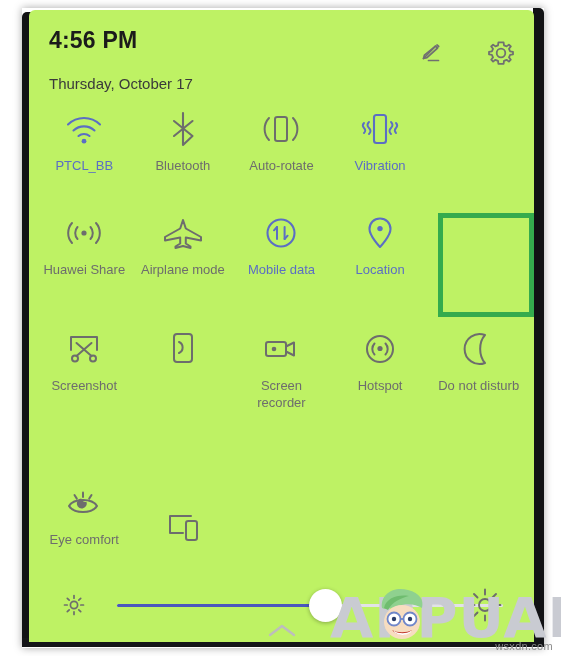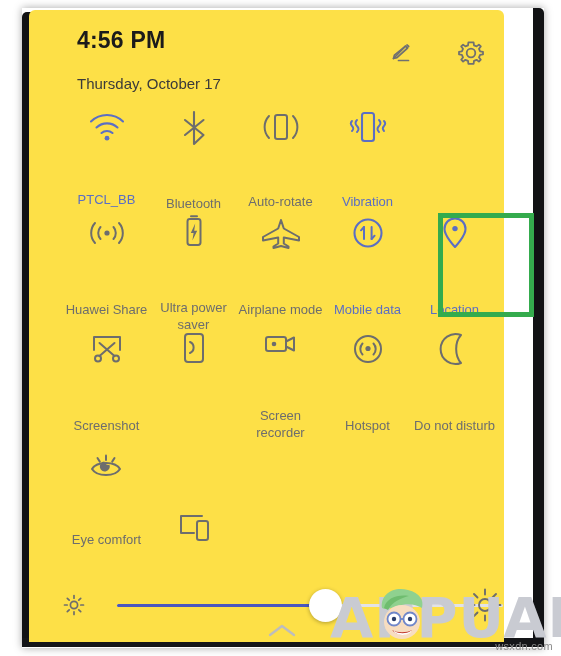--- a/index.html
+++ b/index.html
@@ -49,26 +49,25 @@
     left: 22px; top: 8px;
     width: 522px; height: 640px;
     box-shadow: 0 0 8px rgba(0,0,0,0.35);
     pointer-events: none;
   }
 
   
   .panel {
     position: absolute;
     left: 29px; top: 10px;
-    width: 447px;
+    width: 505px;
     height: 632px;
-    background: #fde047;
+    background: #bef264;
     border-radius: 6px 6px 0 0;
     overflow: hidden;
-    padding-left: 28px;
   }
 
   
   .header {
     position: relative;
     height: 88px;
   }
   .clock-block {
     position: absolute;
     left: 20px;
@@ -114,21 +113,20 @@
   }
   .tile {
     width: 20%;
     box-sizing: border-box;
     padding-top: 10px;
     display: flex;
     flex-direction: column;
     align-items: center;
     cursor: pointer;
     position: relative;
-    gap: 40px;
   }
   .tile .tile-icon {
     height: 42px;
     display: flex;
     align-items: center;
     justify-content: center;
   }
   .tile .tile-label {
     margin-top: 7px;
     font-size: 13px;
@@ -366,32 +364,20 @@
                 <path d="M16.5 11 a9 9 0 0 0 0 12"></path>
                 <path d="M29.5 11 a9 9 0 0 1 0 12"></path>
                 <path d="M11 7 a15 15 0 0 0 0 20"></path>
                 <path d="M35 7 a15 15 0 0 1 0 20"></path>
               </g>
             </svg>
           </div>
           <div class="tile-label">Huawei Share</div>
         </div>
 
-        <div class="tile">
-          <div class="tile-icon">
-            <svg width="30" height="40" viewBox="0 0 30 40">
-              <g stroke="#6d6d6d" stroke-width="2" fill="none">
-                <rect x="8.5" y="7" width="13" height="26" rx="2.4"></rect>
-                <path d="M12 4.2 L18 4.2" stroke-linecap="round"></path>
-              </g>
-              <path d="M16.2 11.5 L11.8 21 L14.6 21 L13.4 28.5 L18.2 18.8 L15.2 18.8 Z" fill="#6d6d6d"></path>
-            </svg>
-          </div>
-          <div class="tile-label">Ultra power saver</div>
-        </div>
 
         <div class="tile">
           <div class="tile-icon">
             <svg width="46" height="36" viewBox="0 0 46 36">
               <g stroke="#6d6d6d" stroke-width="2" fill="none" stroke-linejoin="round" stroke-linecap="round">
                 <path d="M23 5 L20.2 13.5 L5 22 L5 25.5 L20.2 22.5 L20.2 28.5 L15.5 31.5 L15.5 33 L23 31 L30.5 33 L30.5 31.5 L25.8 28.5 L25.8 22.5 L41 25.5 L41 22 L25.8 13.5 Z"></path>
               </g>
             </svg>
           </div>
           <div class="tile-label">Airplane mode</div>

